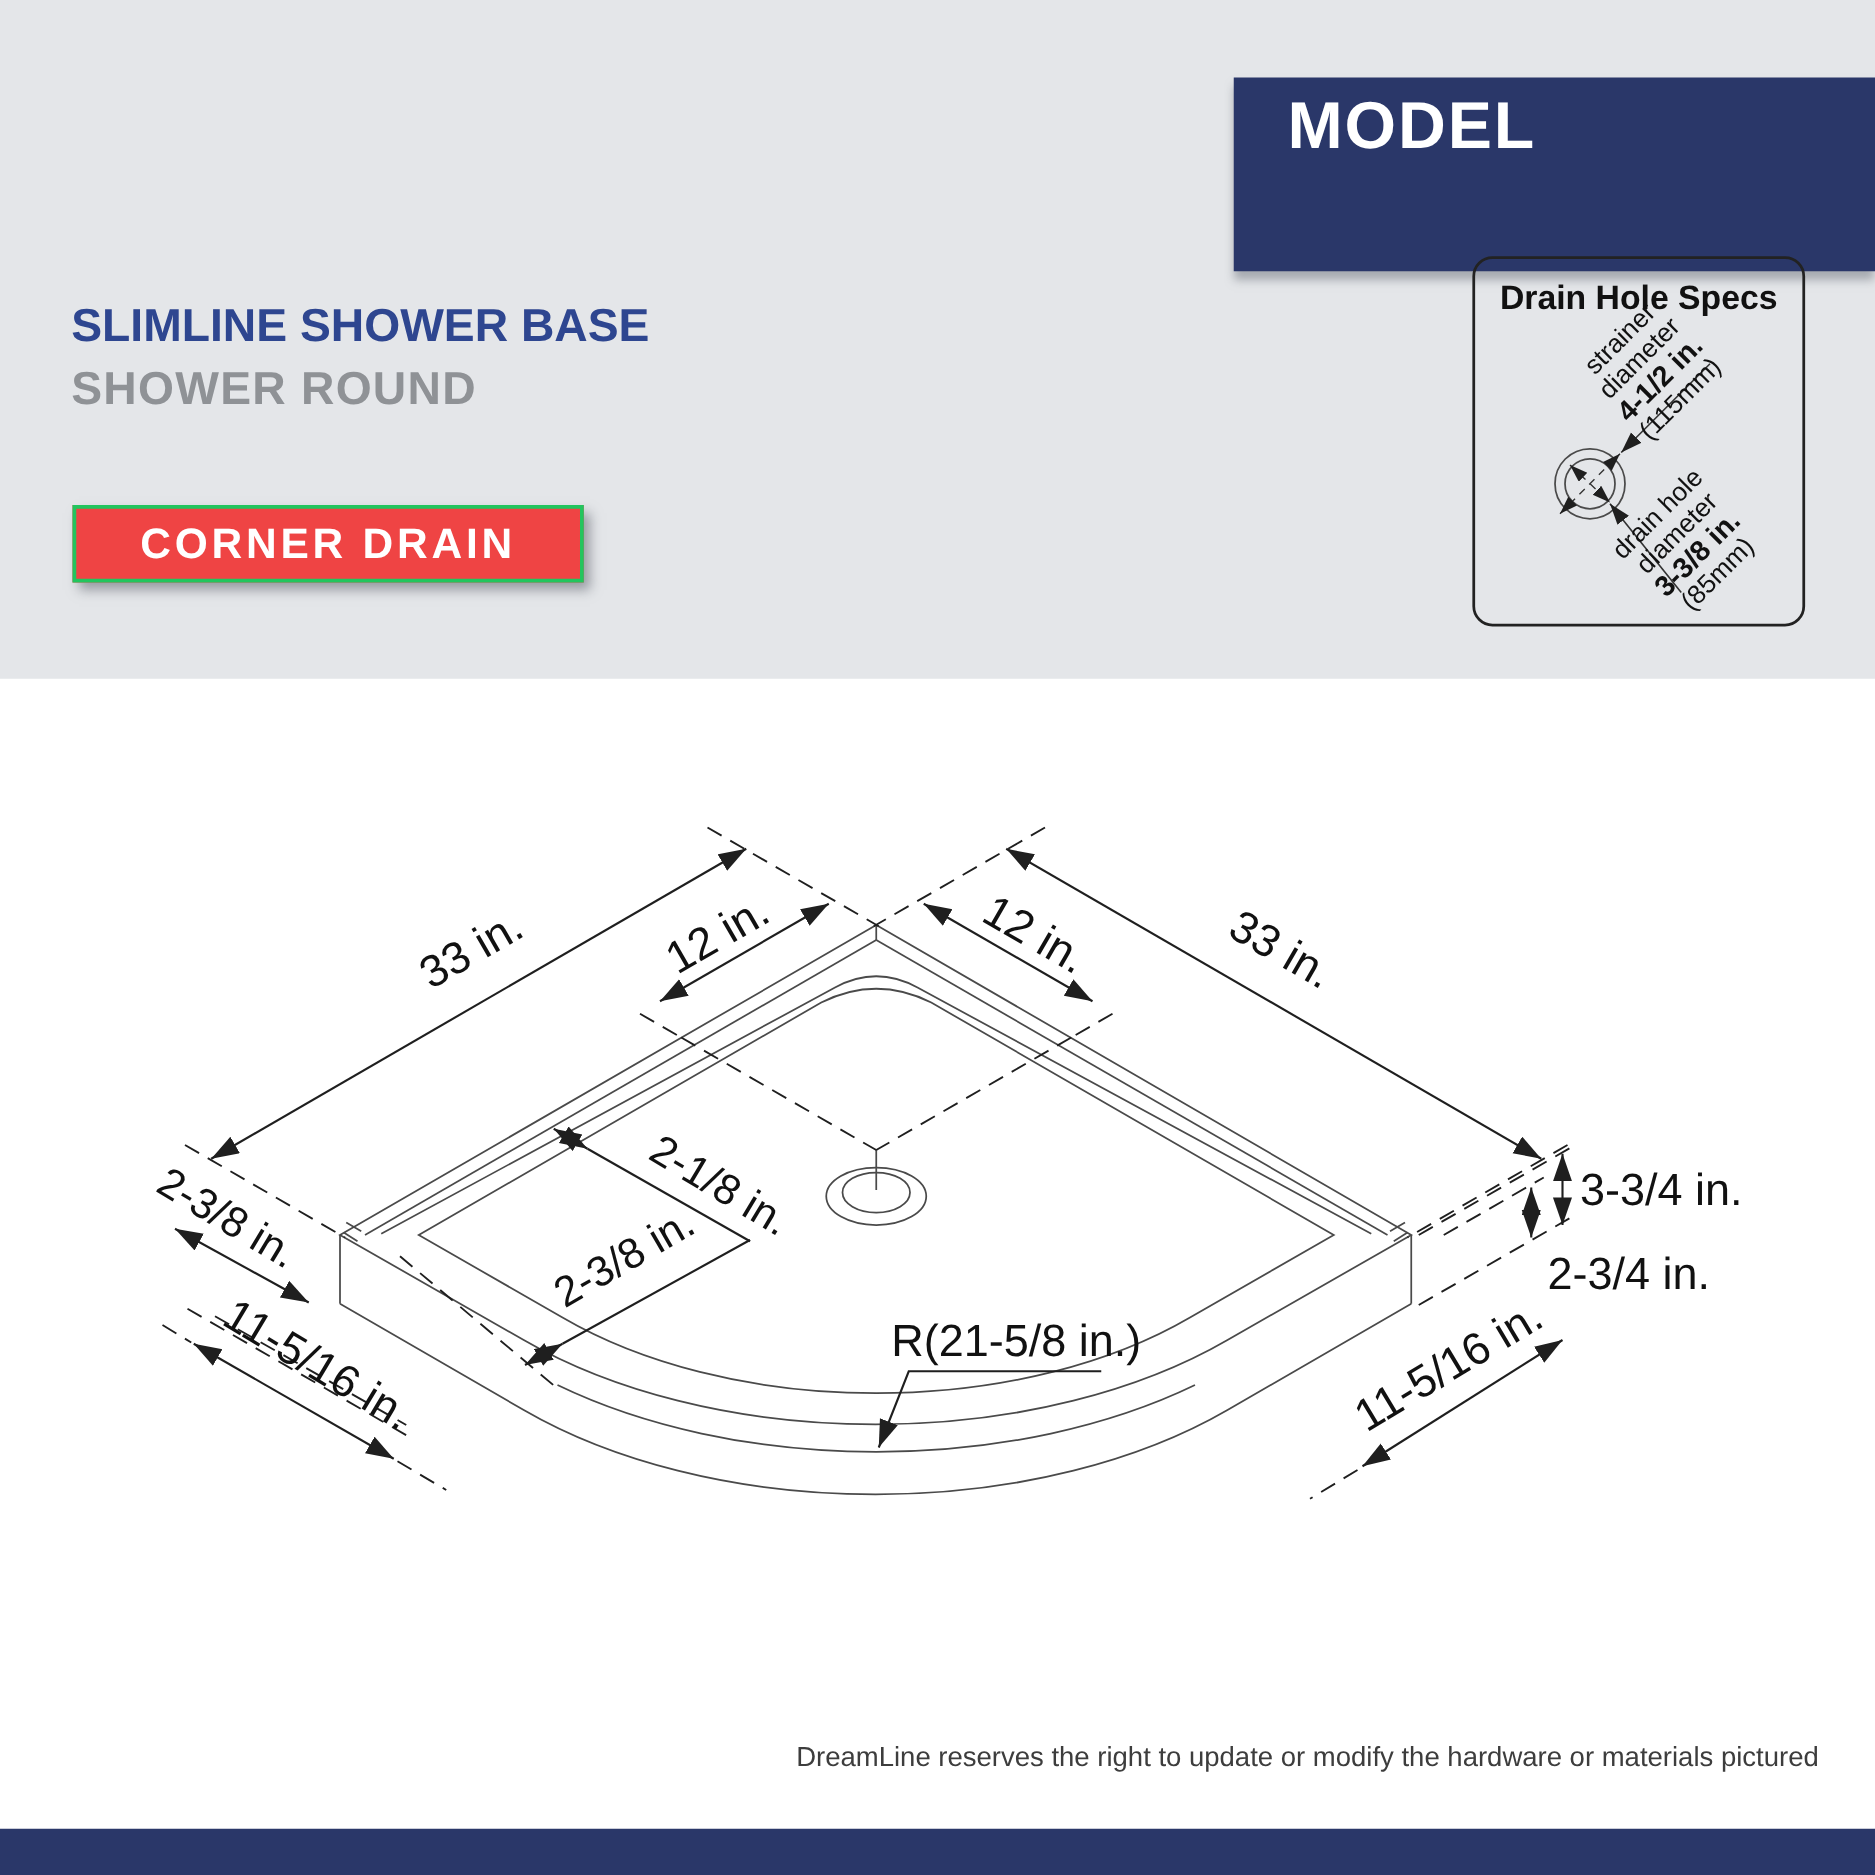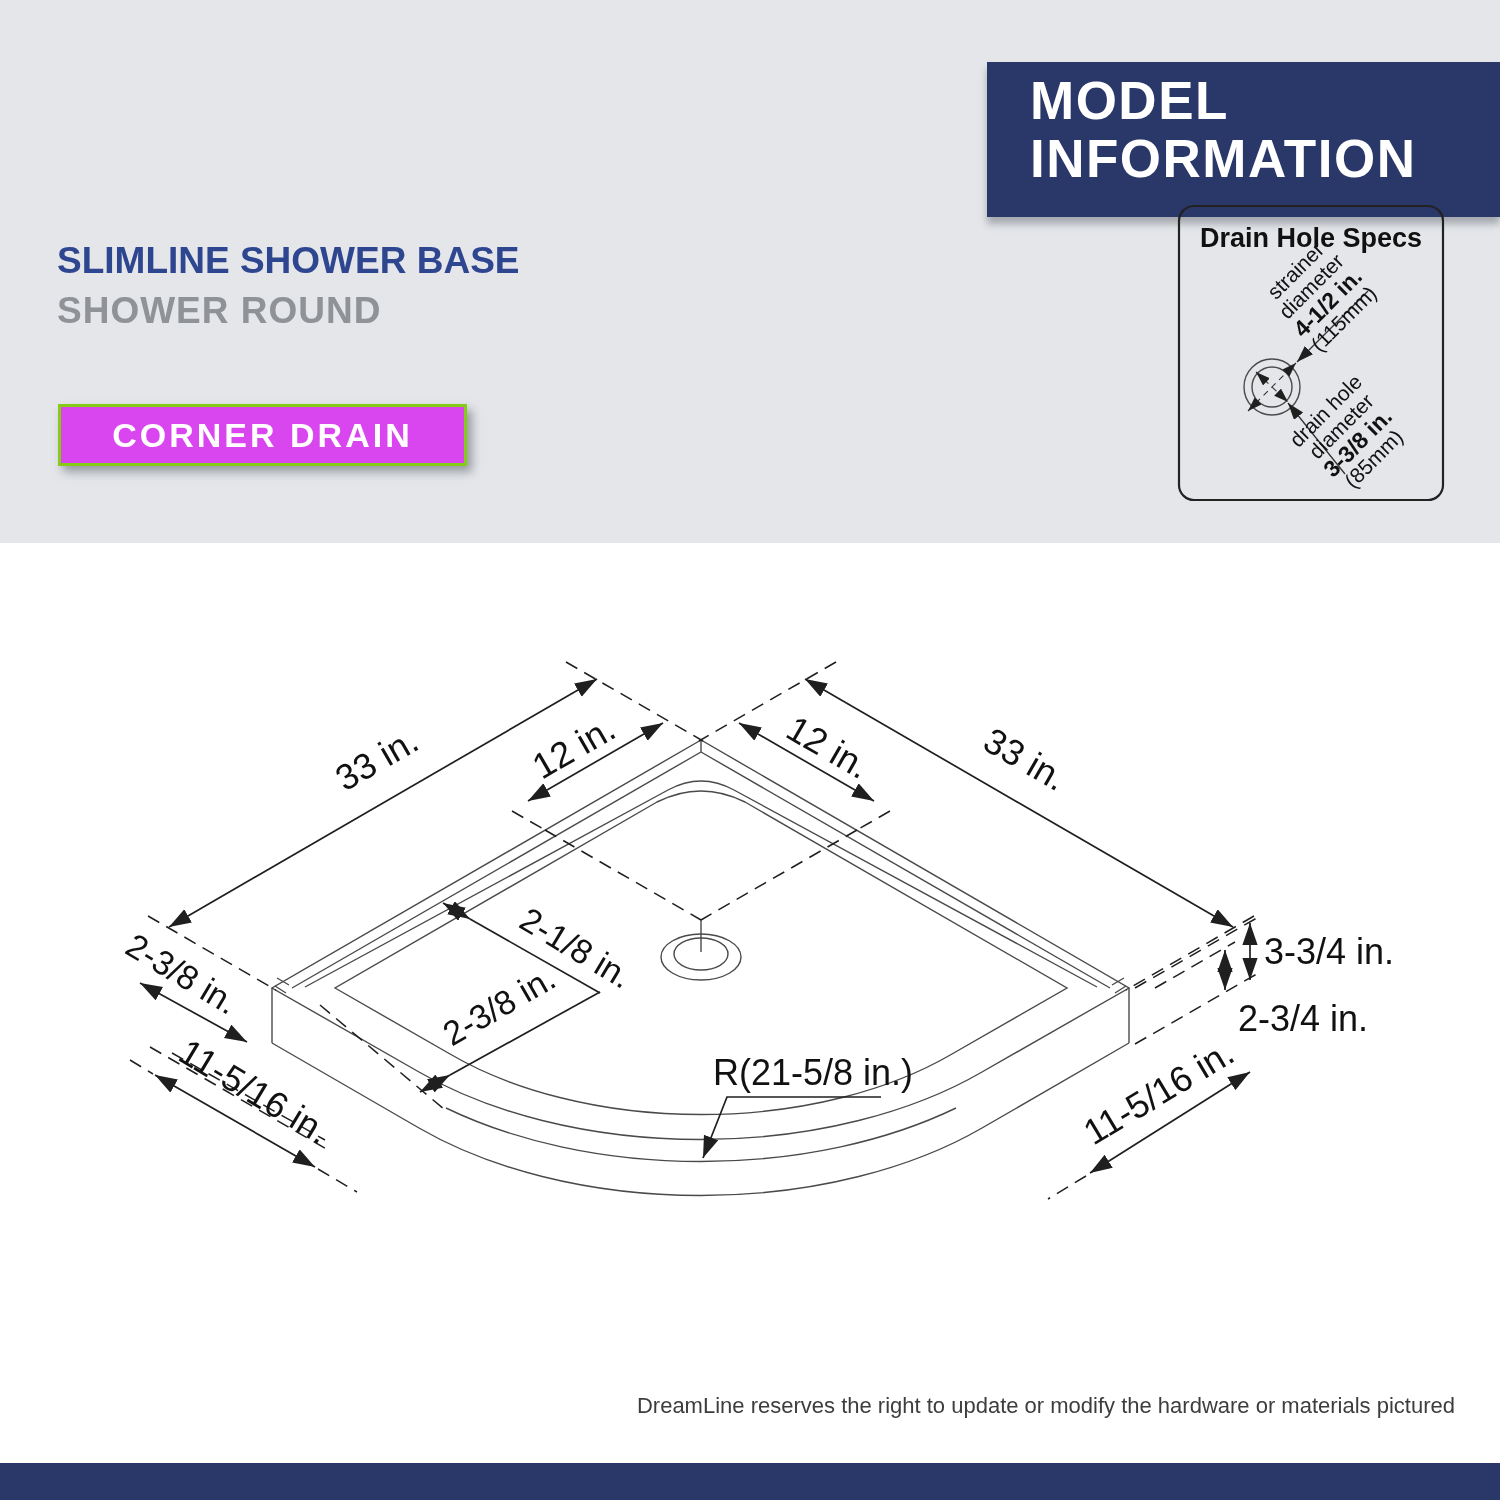--- a/index.html
+++ b/index.html
@@ -13,21 +13,21 @@
     background:#2a3769;color:#ffffff;box-sizing:border-box;
     padding:10px 0 0 43px;font-weight:bold;font-size:53px;line-height:58px;
     letter-spacing:1.5px;box-shadow:0 7px 7px rgba(125,130,138,.6);margin-top:32px;
   }
   .title-block{position:absolute;left:57px;top:240px;}
   .model-number{color:#2e4690;font-weight:bold;font-size:54px;letter-spacing:1px;}
   .product-line{color:#2e4690;font-weight:bold;font-size:37px;margin-top:0;letter-spacing:0px;}
   .shape{color:#8f9296;font-weight:bold;font-size:37px;margin-top:8px;letter-spacing:1px;}
   .drain-chip{
     position:absolute;left:58px;top:404px;width:403px;height:56px;
-    background:#d946ef;border:3px solid #84cc16;
+    background:#ef4444;border:3px solid #22c55e;
     box-shadow:5px 6px 9px rgba(110,115,124,.65);
     display:flex;align-items:center;justify-content:center;
     color:#ffffff;font-weight:bold;font-size:34px;letter-spacing:3px;
   }
   .footer-band{position:absolute;left:0;top:1463px;width:1500px;height:37px;background:#2a3769;}
   .disclaimer{
     position:absolute;right:45px;top:1392px;width:900px;
     text-align:right;color:#3d3d3d;font-size:22px;line-height:27px;
   }
   svg.overlay{position:absolute;left:0;top:0;}
@@ -39,21 +39,20 @@
   .spectxt{fill:#111;font-size:21px;font-family:"Liberation Sans",sans-serif;}
   .spectxtb{fill:#111;font-size:23px;font-weight:bold;font-family:"Liberation Sans",sans-serif;}
 </style>
 </head>
 <body>
 
 <div class="band"></div>
 
 <div class="model-box">
   <div>MODEL</div>
-  <div>INFORMATION</div>
 </div>
 
 <div class="title-block">
   <div class="product-line">SLIMLINE SHOWER BASE</div>
   <div class="shape">SHOWER ROUND</div>
 </div>
 
 <div class="drain-chip">
   <span>CORNER DRAIN</span>
 </div>

